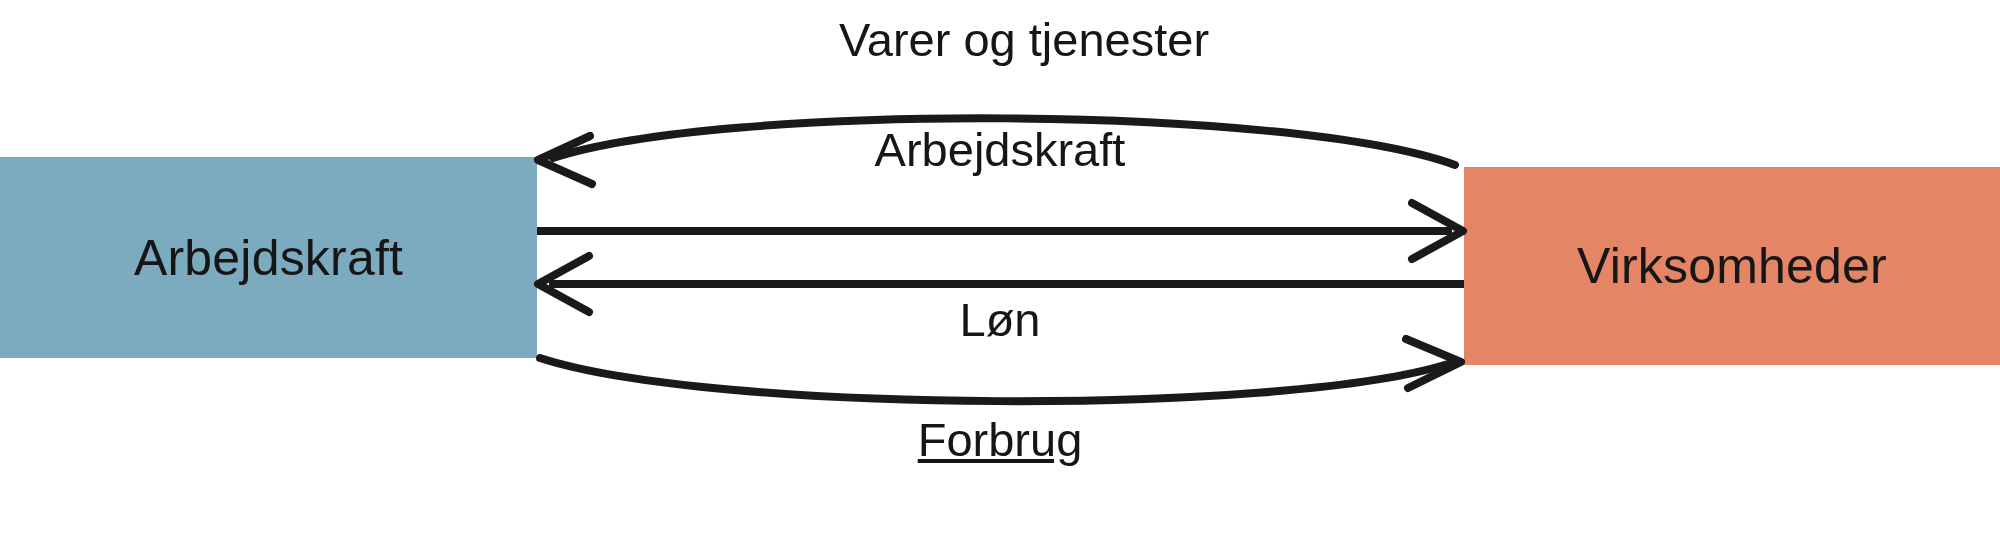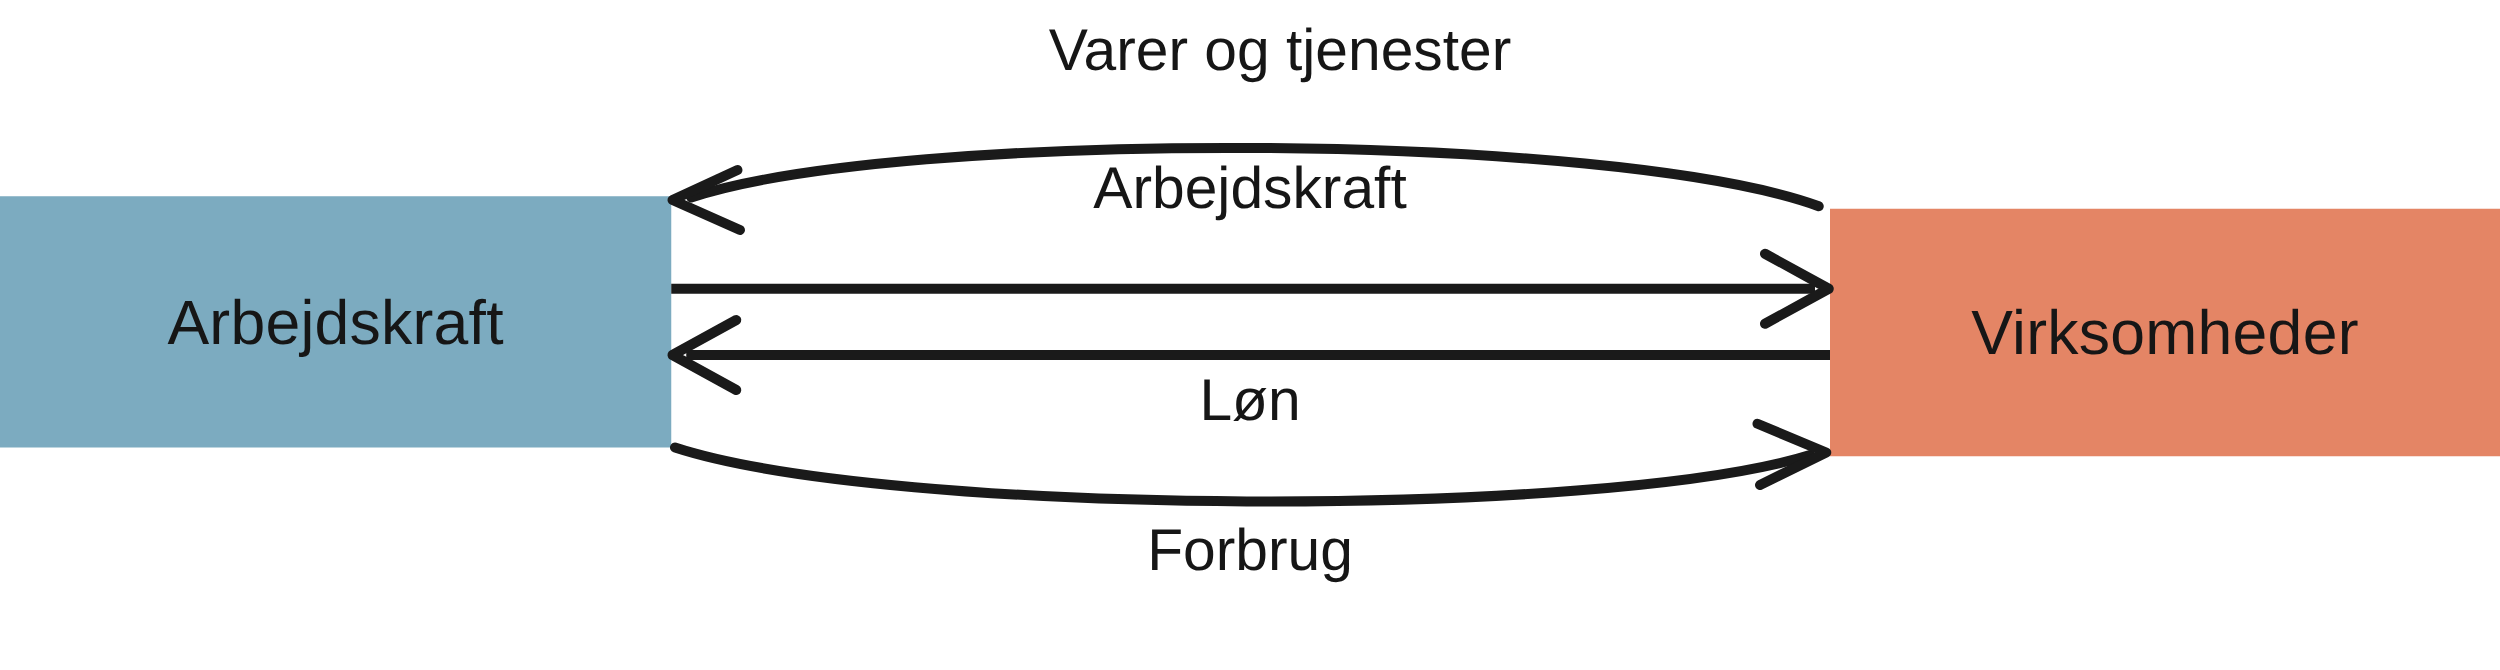--- a/index.html
+++ b/index.html
@@ -69,20 +69,21 @@
     left: 0;
     right: 0;
     top: 292px;
     text-align: center;
   }
   #label-consumption {
     left: 0;
     right: 0;
     top: 412px;
     text-align: center;
+    text-decoration: underline;
   }
   #flow-arrows {
     position: absolute;
     left: 0;
     top: 0;
     width: 2000px;
     height: 536px;
   }
 </style>
 </head>

